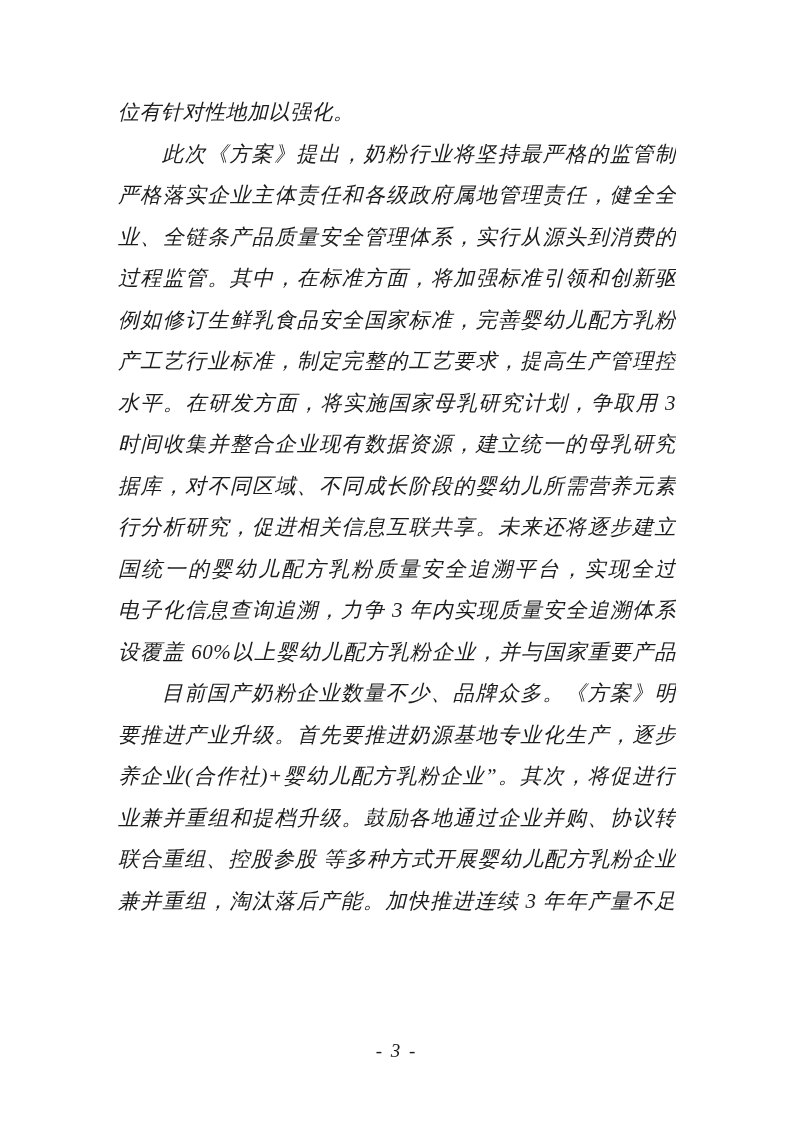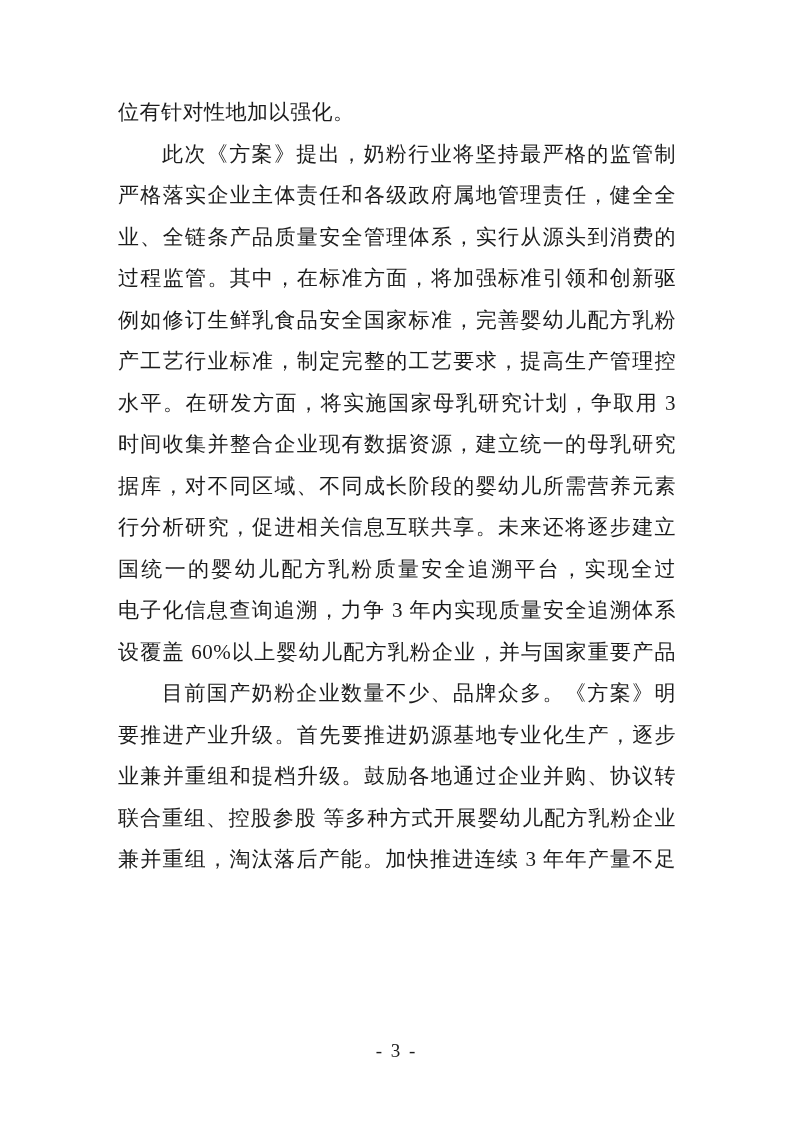--- a/index.html
+++ b/index.html
@@ -1,15 +1,15 @@
 <!DOCTYPE html>
 <html><head>
 <meta charset="utf-8">
 <style>
-  * { margin: 0; padding: 0; box-sizing: border-box; }
+  * { margin: 0; padding: 0; box-sizing: border-box; font-style: italic; }
   html, body { background: #ffffff; }
   .page {
     position: relative;
     width: 793px;
     height: 1122px;
     background: #ffffff;
     font-family: "Liberation Serif", "DejaVu Serif", serif;
     color: #1c1c1c;
     overflow: hidden;
   }
@@ -83,20 +83,21 @@
       <p class="line fill">电子化信息查询追溯，力争 3 年内实现质量安全追溯体系建</p>
 
       <p class="line fill">设覆盖 60%以上婴幼儿配方乳粉企业，并与国家重要产品质</p>
 
 
       <p class="line indent fill">目前国产奶粉企业数量不少、品牌众多。《方案》明确</p>
 
       <p class="line fill">要推进产业升级。首先要推进奶源基地专业化生产，逐步将</p>
 
 
+      <p class="line fill">养企业(合作社)+婴幼儿配方乳粉企业”。其次，将促进行</p>
 
       <p class="line fill">业兼并重组和提档升级。鼓励各地通过企业并购、协议转让、</p>
 
       <p class="line fill">联合重组、控股参股 等多种方式开展婴幼儿配方乳粉企业</p>
 
       <p class="line fill">兼并重组，淘汰落后产能。加快推进连续 3 年年产量不足 1000</p>
     </main>
 
   <footer class="page-footer">
     <span class="page-number">- 3 -</span>

